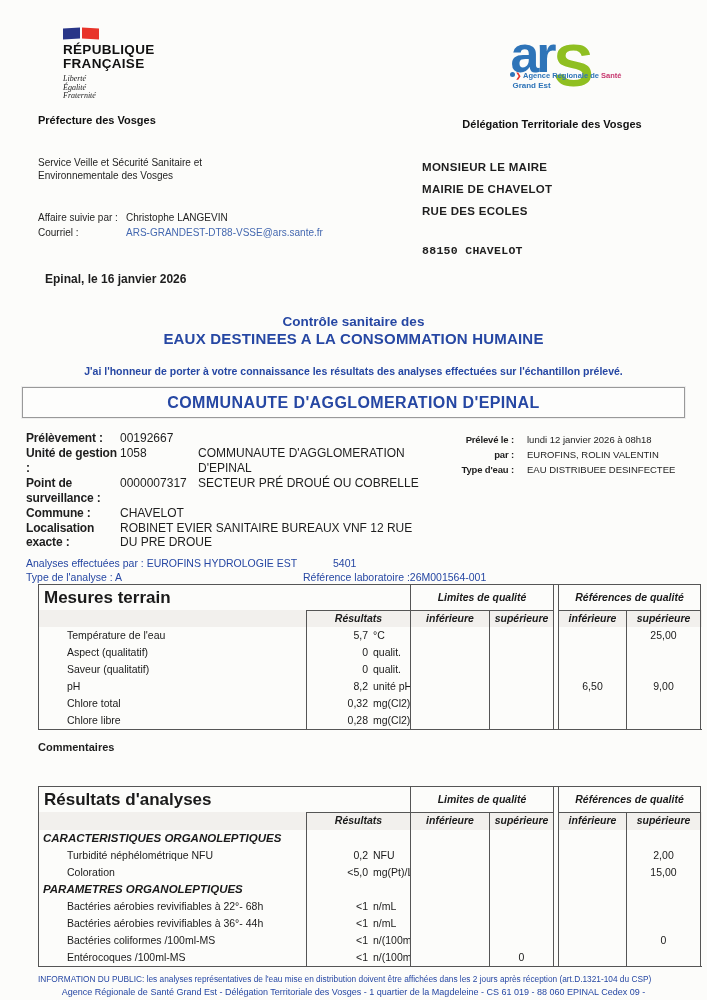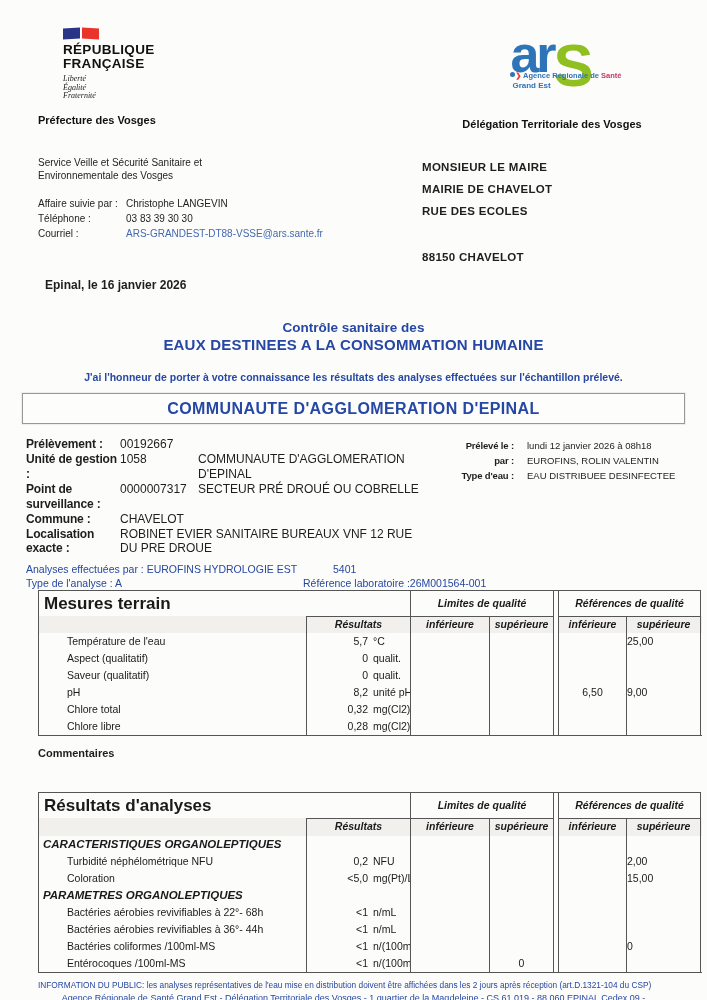--- a/index.html
+++ b/index.html
@@ -41,25 +41,25 @@
   .tag-red{color:#c6366d;}
   .ars-region{position:absolute;left:2px;top:54px;font-size:8px;color:var(--ars-blue);font-weight:bold;}
   .delegation{font-weight:bold;font-size:11px;margin-top:22px;color:#111;white-space:nowrap;}
   
   .addr-row{display:flex;margin-top:26px;}
   .sender{width:388px;padding-left:38px;font-size:10px;}
   .svc{line-height:13px;}
   .kv{display:flex;margin-top:0;line-height:15px;}
   .kv .k{width:88px;font-size:10px;}
   .kv .v{font-size:10px;}
-  .kv-first{margin-top:14px;}
+  .kv-first{margin-top:28px;}
   .link{color:var(--link-blue);text-decoration:none;}
   .recipient{padding-left:34px;font-weight:bold;font-size:11.5px;}
   .recipient .rl{line-height:22px;letter-spacing:.3px;}
-  .recipient .postal{margin-top:24px;letter-spacing:.3px;}
+  .recipient .postal{margin-top:18px;letter-spacing:.3px;font-family:Liberation Mono, monospace;}
   .dateline{font-weight:bold;font-size:12px;padding-left:45px;margin-top:10px;}
   
   .title-block{text-align:center;margin-top:28px;color:var(--heading-blue);}
   .tl1{font-weight:bold;font-size:13.5px;line-height:16px;}
   .tl2{font-weight:bold;font-size:15px;line-height:18px;letter-spacing:.2px;}
   .intro{text-align:center;margin-top:17px;color:var(--heading-blue);font-weight:bold;font-size:10.5px;}
   .title-box{margin:10px auto 0 auto;width:663px;border:1px solid #999;background:#fdfdfc;
     text-align:center;height:31px;line-height:29px;font-weight:bold;font-size:16px;
     color:var(--heading-blue);letter-spacing:.4px;box-shadow:0 0 0 1px #eee;}
   
@@ -98,21 +98,21 @@
   .h-refinf{border-left:1px solid var(--bc);text-align:center;}
   .h-refsup{border-left:1px solid var(--bc);border-right:1px solid var(--bc);text-align:center;}
   .trow{display:grid;grid-template-columns:268px 62px 43px 78px 65px 4px 68px 75px;height:17px;line-height:16px;}
   .c{overflow:hidden;white-space:nowrap;}
   .param{border-left:1px solid var(--bc);padding-left:28px;}
   .rval{border-left:1px solid var(--bc);text-align:right;}
   .runit{border-right:1px solid var(--bc);padding-left:5px;}
   .lim{text-align:center;}
   .lim2{border-left:1px solid var(--bc);border-right:1px solid var(--bc);text-align:center;}
   .ref{border-left:1px solid var(--bc);text-align:center;}
-  .ref2{border-left:1px solid var(--bc);border-right:1px solid var(--bc);}
+  .ref2{border-left:1px solid var(--bc);border-right:1px solid var(--bc);text-align:center;}
   .sec .param{font-weight:bold;font-style:italic;font-size:11.5px;padding-left:4px;}
   .r-table .trow-top{height:26px;}
   .r-table .trow-h{height:18px;line-height:17px;}
   .commentaires{font-weight:bold;font-size:11px;padding-left:38px;margin-top:11px;}
   .gap-before-results{height:33px;}
   
   .footer{margin-top:7px;color:var(--heading-blue);}
   .f-info{font-size:8.3px;padding-left:38px;line-height:11px;}
   .f-addr{text-align:center;font-size:9px;line-height:11.5px;margin-top:2px;padding:0 30px;}
 </style>
@@ -153,24 +153,20 @@
 
   <div class="addr-row">
     <div class="sender">
       <div class="svc">Service Veille et Sécurité Sanitaire et</div>
       <div class="svc">Environnementale des Vosges</div>
       <div class="kv kv-first">
         <span class="k">Affaire suivie par :</span>
         <span class="v">Christophe LANGEVIN</span>
       </div>
       <div class="kv">
-        <span class="k">Téléphone :</span>
-        <span class="v">03 83 39 30 30</span>
-      </div>
-      <div class="kv">
         <span class="k">Courriel :</span>
         <span class="v link">ARS-GRANDEST-DT88-VSSE@ars.sante.fr</span>
       </div>
     </div>
     <div class="recipient">
       <div class="rl">MONSIEUR LE MAIRE</div>
       <div class="rl">MAIRIE DE CHAVELOT</div>
       <div class="rl">RUE DES ECOLES</div>
       <div class="rl postal">88150 CHAVELOT</div>
     </div>

